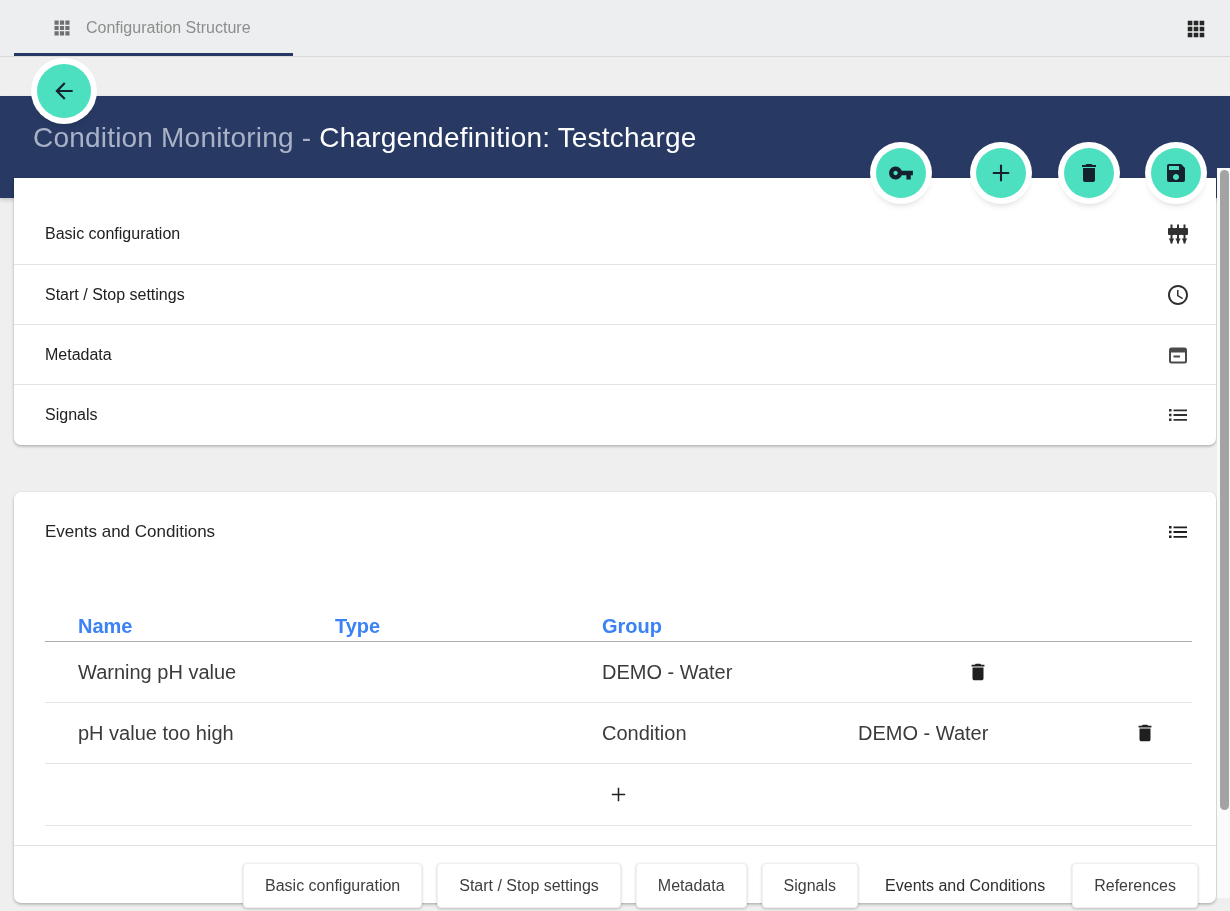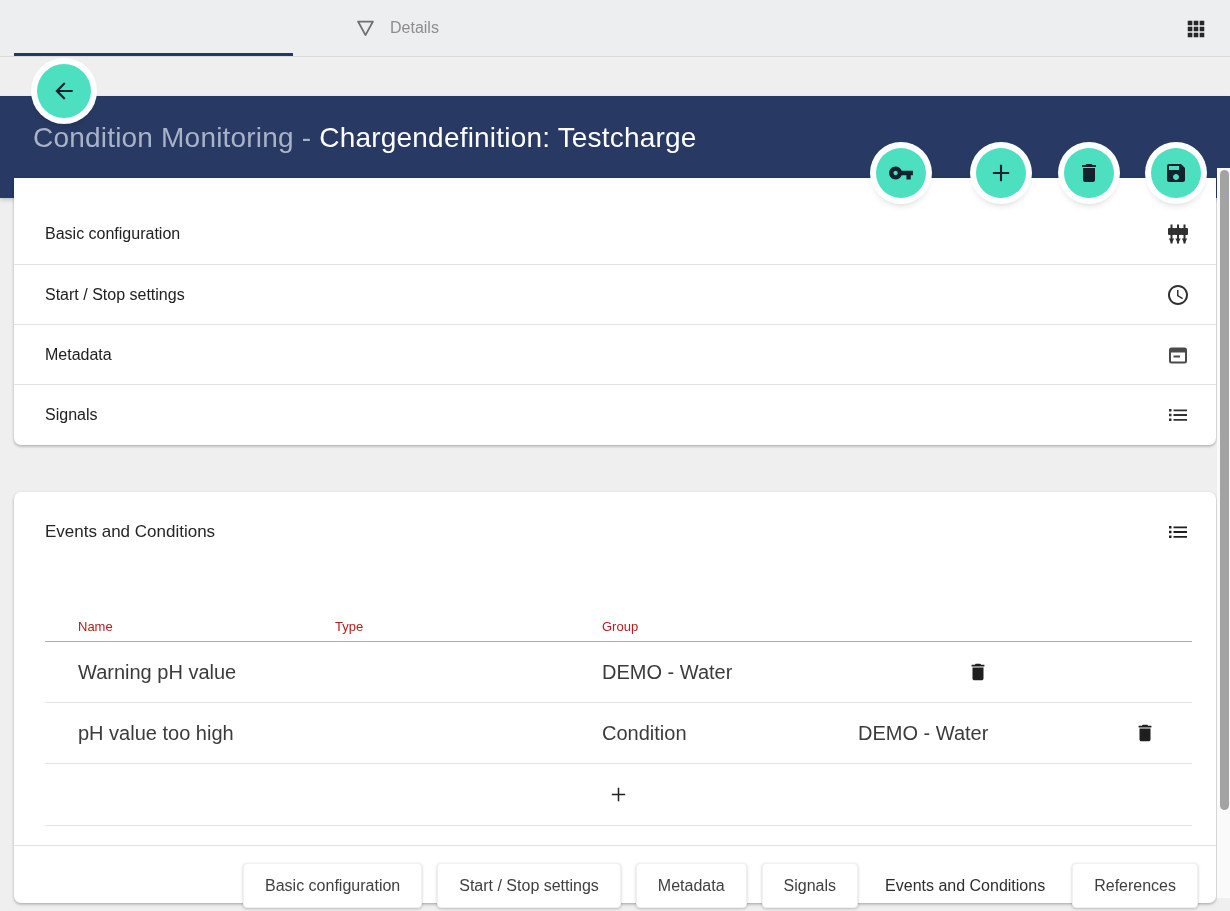--- a/index.html
+++ b/index.html
@@ -79,21 +79,21 @@
   .panel-title-row .picon { color:#1f1f1f; cursor:pointer; }
 
   
   .etable { position:absolute; left:31px; top:120px; width:1147px; }
   .trow {
     display:grid; grid-template-columns:290px 267px 256px 240px 1fr;
     align-items:center;
   }
   .trow > :first-child { padding-left:33px; }
   .thead { height:30px; border-bottom:1px solid #ababab; }
-  .thead .th { font-size:13px; font-weight:400; color:#b91c1c; }
+  .thead .th { font-size:20px; font-weight:700; color:#3b82f6; }
   .tdata { height:61px; border-bottom:1px solid #e4e4e4; font-size:20px; color:#3b3b3b; }
   .cell-action { display:flex; justify-content:center; }
   .trash-btn { background:none; border:none; cursor:pointer; color:#1f1f1f; padding:2px; }
   .tadd {
     height:62px; border-bottom:1px solid #e4e4e4;
     display:flex; align-items:center; justify-content:center;
   }
   .add-btn { background:none; border:none; cursor:pointer; color:#222222; padding:4px; }
 
   
@@ -112,27 +112,27 @@
   .fbtn.flat { background:none; border:none; box-shadow:none; color:#2e2e2e; padding:0 12px; }
 
   
   .sb-track { position:absolute; left:1217px; top:168px; width:13px; height:730px; background:#fafafa; }
   .sb-thumb { position:absolute; left:1220px; top:170px; width:9px; height:640px; background:#a3a3a3; border-radius:4.5px; cursor:pointer; }
 </style>
 </head>
 <body>
 
 <div class="tabbar">
-  <div class="tab" style="left:355px">
+  <div class="tab" style="left:52px">
     <span class="ticon">
-      <svg width="21" height="21" viewBox="0 0 24 24" fill="none" stroke="currentColor" stroke-width="2" stroke-linejoin="round">
-          <polygon points="3.5,4 20.5,4 12,19.5"></polygon>
-        </svg>
-    </span>
-    <span>Details</span>
+      <svg width="20" height="20" viewBox="0 0 24 24" fill="currentColor">
+          <path d="M3 3h5v5H3zM9.5 3h5v5h-5zM16 3h5v5h-5zM3 9.5h5v5H3zM9.5 9.5h5v5h-5zM16 9.5h5v5h-5zM3 16h5v5H3zM9.5 16h5v5h-5zM16 16h5v5h-5z"></path>
+        </svg>
+    </span>
+    <span>Configuration Structure</span>
   </div>
   <div class="tab-underline"></div>
   <div class="tabbar-apps">
     <svg width="22" height="22" viewBox="0 0 24 24" fill="currentColor">
         <path d="M3 3h5v5H3zM9.5 3h5v5h-5zM16 3h5v5h-5zM3 9.5h5v5H3zM9.5 9.5h5v5h-5zM16 9.5h5v5h-5zM3 16h5v5H3zM9.5 16h5v5h-5zM16 16h5v5h-5z"></path>
       </svg>
   </div>
 </div>
 
 <button class="fab fab-back">

